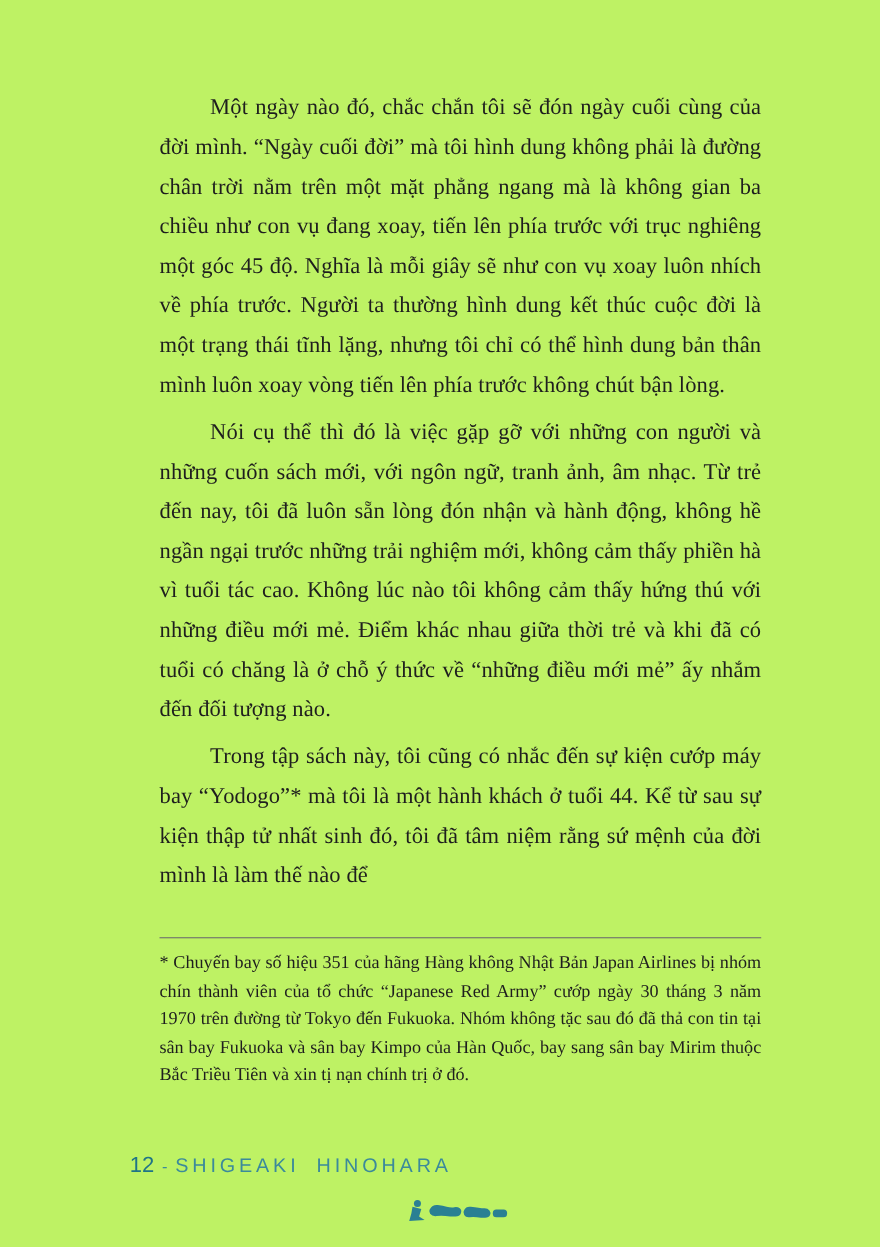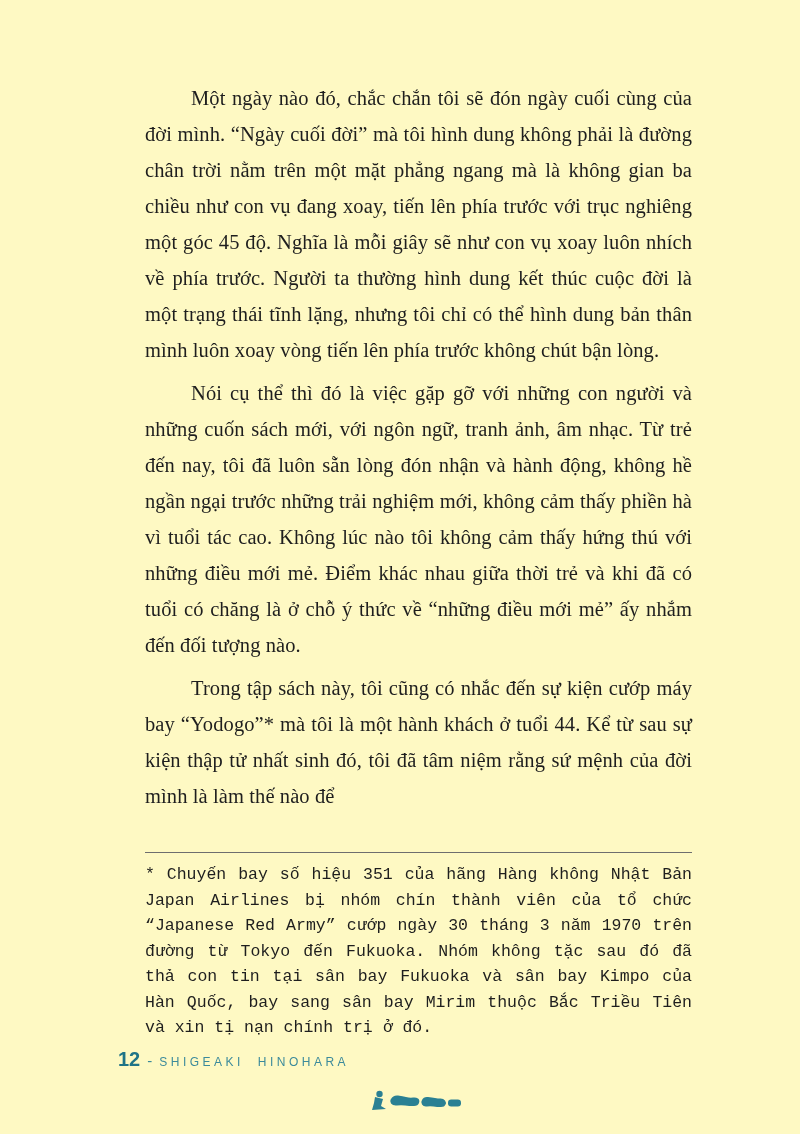--- a/index.html
+++ b/index.html
@@ -5,21 +5,21 @@
   html, body {
     margin: 0;
     padding: 0;
     background: #e8e8e8;
   }
   .page {
     position: relative;
     width: 800px;
     height: 1134px;
     margin: 0 auto;
-    background: #fef9c3;
+    background: #bef264;
     overflow: hidden;
     font-family: "Liberation Serif", "DejaVu Serif", serif;
   }
   .body-text {
     position: absolute;
     left: 145px;
     top: 80px;
     width: 547px;
   }
   .para {
@@ -41,43 +41,42 @@
     height: 0;
     border-top: 1.5px solid #6e6e6e;
     margin: 0 0 9px 0;
   }
   .footnote-text {
     margin: 0;
     font-size: 16.5px;
     line-height: 25.5px;
     text-align: justify;
     color: #1e1e1e;
-    font-family: Liberation Mono, monospace;
   }
   .page-footer {
     position: absolute;
     left: 118px;
     top: 1048px;
     display: flex;
     align-items: baseline;
     gap: 7px;
     font-family: "Liberation Sans", sans-serif;
     color: #26798c;
   }
   .page-num {
     font-size: 20px;
-    font-weight: bold;
+    font-weight: normal;
     color: #1f7487;
   }
   .footer-dash {
     font-size: 15px;
     color: #3b8a9b;
   }
   .author-name {
-    font-size: 12px;
+    font-size: 18px;
     letter-spacing: 3.5px;
     word-spacing: 7px;
     color: #3b8a9b;
     text-transform: uppercase;
   }
   .watermark {
     position: absolute;
     left: 366px;
     top: 1087px;
     width: 100px;

